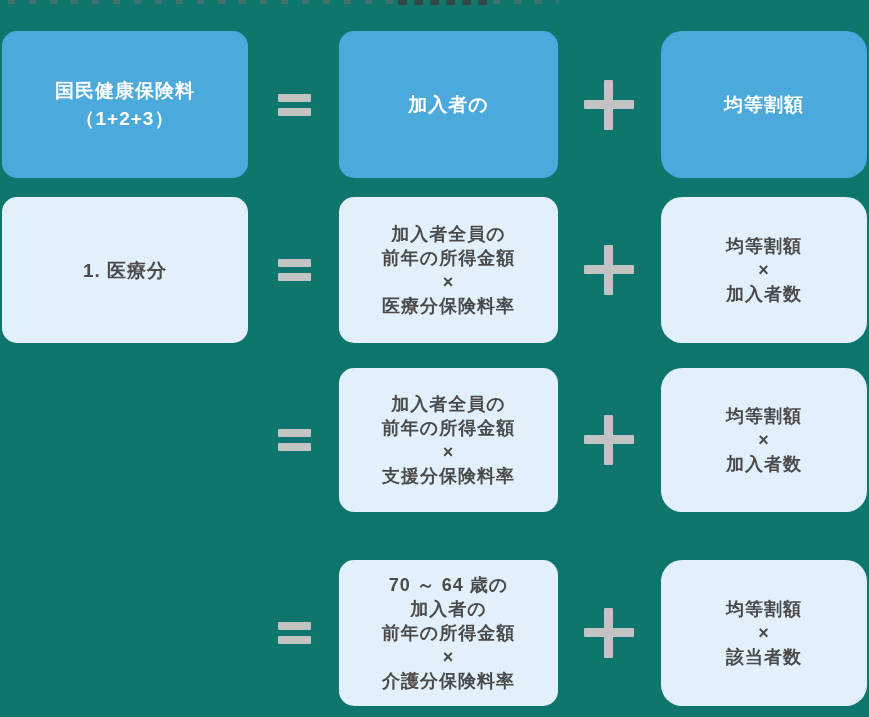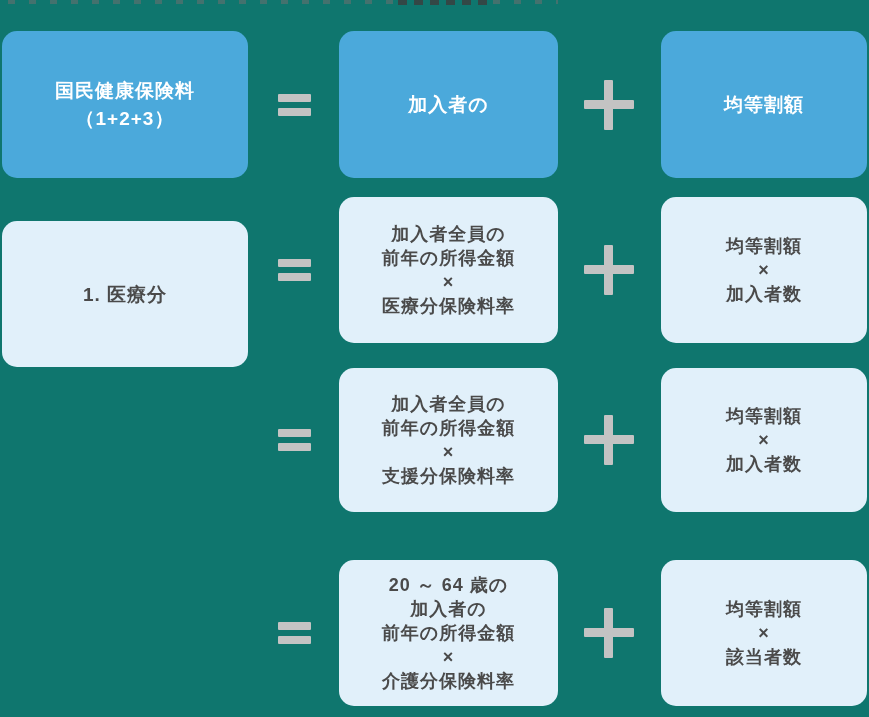--- a/index.html
+++ b/index.html
@@ -32,25 +32,25 @@
 
   .box{
     position:absolute;top:0;height:100%;
     border-radius:15px;
     display:flex;align-items:center;justify-content:center;
     text-align:center;white-space:pre-line;
     font-weight:700;
   }
   .box.c1{left:2px;width:246px;}
   .box.c2{left:339px;width:219px;}
-  .box.c3{left:661px;width:206px;}
+  .box.c3{left:661px;width:206px;border-radius:21px;}
 
   .primary .box{background:var(--primary);color:var(--text-light);font-size:19px;line-height:28px;letter-spacing:1px;}
   .light .box{background:var(--light);color:var(--text-dark);font-size:18px;line-height:24px;letter-spacing:1px;}
-  .light .box.c1{font-size:19px;line-height:27px;margin-top:24px;}
+  .light .box.c1{font-size:19px;line-height:27px;}
 
   .op{position:absolute;top:50%;transform:translateY(-50%);}
   .op.equals{
     left:278px;width:33px;height:22px;
     display:flex;flex-direction:column;justify-content:space-between;
   }
   .op.equals i{display:block;width:100%;height:8px;background:var(--operator);border-radius:1px;}
   .op.plus{left:584px;width:50px;height:50px;}
   .op.plus i{position:absolute;background:var(--operator);border-radius:1px;}
   .op.plus i.h{left:0;right:0;top:20px;height:9px;}
@@ -115,21 +115,21 @@
     <div class="box c3">均等割額
 ×
 加入者数</div>
   </div>
 
   <div class="row light" style="top:560px;height:146px;">
     <div class="op equals">
         <i></i>
         <i></i>
       </div>
-    <div class="box c2">20 ～ 64 歳の
+    <div class="box c2">70 ～ 64 歳の
 加入者の
 前年の所得金額
 ×
 介護分保険料率</div>
     <div class="op plus">
         <i class="h"></i>
         <i class="v"></i>
       </div>
     <div class="box c3">均等割額
 ×

